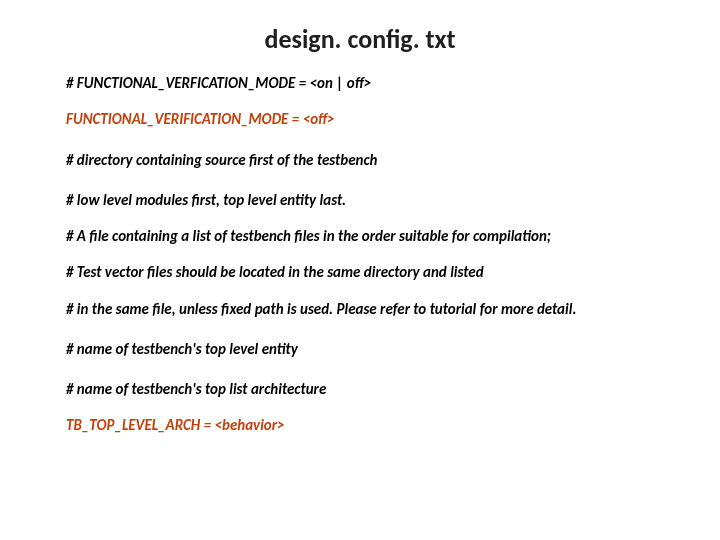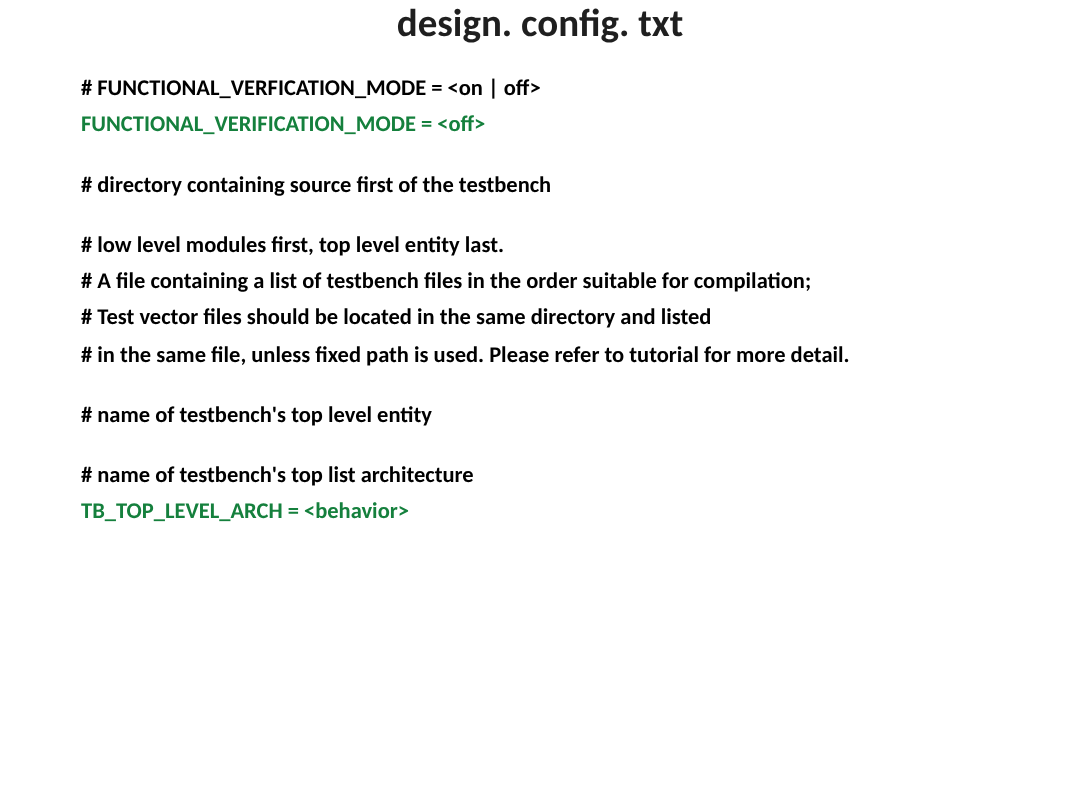--- a/index.html
+++ b/index.html
@@ -6,48 +6,49 @@
     margin: 0;
     padding: 0;
     width: 720px;
     height: 540px;
     background: #ffffff;
     font-family: Calibri, "Segoe UI", Arial, sans-serif;
     color: #000000;
     box-sizing: border-box;
   }
   .slide {
-    padding: 0 50px 12px 50px;
+    padding: 24px 50px 12px 50px;
     box-sizing: border-box;
   }
   .title-block {
     text-align: center;
     margin-bottom: 18px;
   }
   .title-line {
     font-size: 26px;
     font-weight: 700;
     color: #1f1f1f;
     line-height: 1.2;
   }
   .body-text {
     font-size: 15px;
     line-height: 1.35;
   }
   .body-text p {
-    margin: 4px;
+    margin: 16px;
+    font-style: italic;
   }
   .para {
     margin-bottom: 20px;
   }
   .bold {
     font-weight: 700;
   }
   .navy {
-    color: #15803d;
+    color: #c2410c;
     font-weight: 700;
   }
 </style>
 </head>
 <body>
 
 <div class="slide">
   <div class="title-block">
     <div class="title-line">design. config. txt</div>
   </div>

